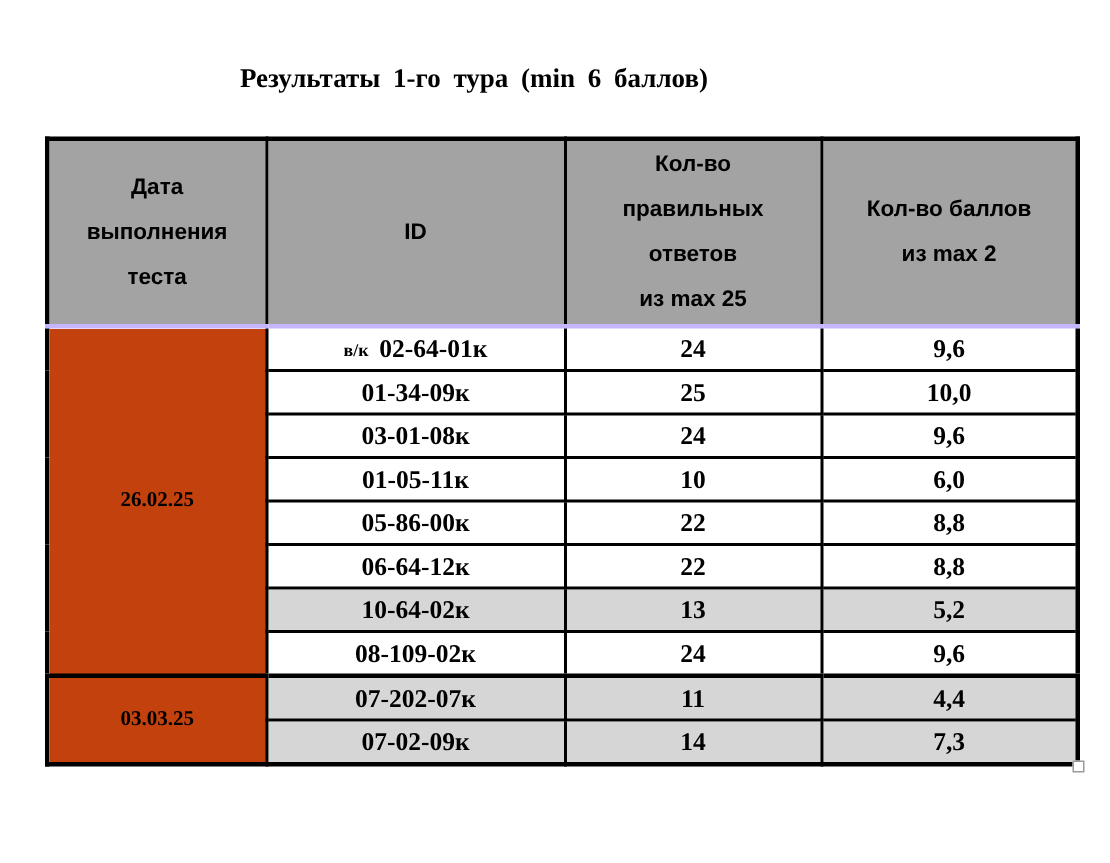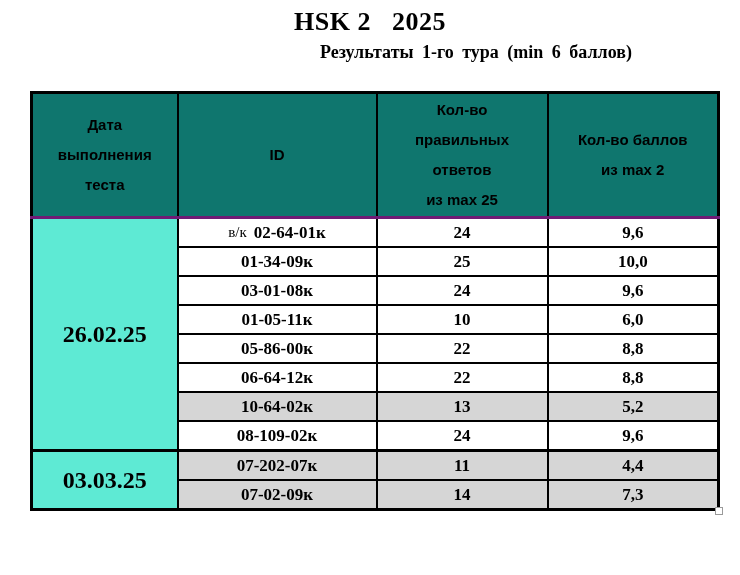--- a/index.html
+++ b/index.html
@@ -21,21 +21,21 @@
     text-align: center;
     font-family: "Liberation Serif", serif;
     font-weight: bold;
     font-size: 26px;
     white-space: pre;
     letter-spacing: 0.5px;
   }
   .doc-subtitle {
     position: absolute;
     top: 42px; left: 0; width: 632px;
-    text-align: right;
+    text-align: center;
     font-family: "Liberation Serif", serif;
     font-weight: bold;
     font-size: 18px;
     word-spacing: 4px;
     white-space: pre;
   }
   table.results {
     position: absolute;
     left: 30px; top: 91px;
     width: 687px;
@@ -50,58 +50,57 @@
     padding: 0;
     overflow: hidden;
   }
   table.results thead th {
     height: 122px;
     font-family: "Liberation Sans", sans-serif;
     font-weight: bold;
     font-size: 15px;
     line-height: 30px;
     white-space: pre-line;
-    border-bottom: 3px solid #701a75;
-    background: #0f766e;
+    border-bottom: 3px solid #c4b5fd;
+    background: #a3a3a3;
   }
   table.results tbody td {
     height: 27px;
     font-family: "Liberation Serif", serif;
     font-weight: bold;
     font-size: 17px;
     background: #ffffff;
   }
   table.results td.date-cell {
-    font-size: 24px;
-    background: #5eead4;
+    font-size: 14px;
+    background: #c2410c;
   }
   table.results td.shaded { background: #d6d6d6; }
   table.results tr.thick-top td { border-top: 3px solid #000; }
   .id-prefix {
-    font-size: 15px;
-    font-weight: normal;
+    font-size: 12px;
+    font-weight: bold;
     margin-right: 7px;
     position: relative;
     top: -1px;
     text-align: right;
   }
   .resize-handle {
     position: absolute;
     left: 715px; top: 507px;
     width: 6px; height: 6px;
     background: #ffffff;
     border: 1px solid #9a9a9a;
   }
 </style>
 </head>
 <body>
 
 <div class="page">
 
-  <div class="doc-title">HSK 2   2025</div>
   <div class="doc-subtitle">Результаты 1-го тура (min 6 баллов)</div>
 
   <table class="results">
     <colgroup>
       <col style="width:146px">
       <col style="width:199px">
       <col style="width:171px">
       <col style="width:171px">
     </colgroup>
     <thead>

